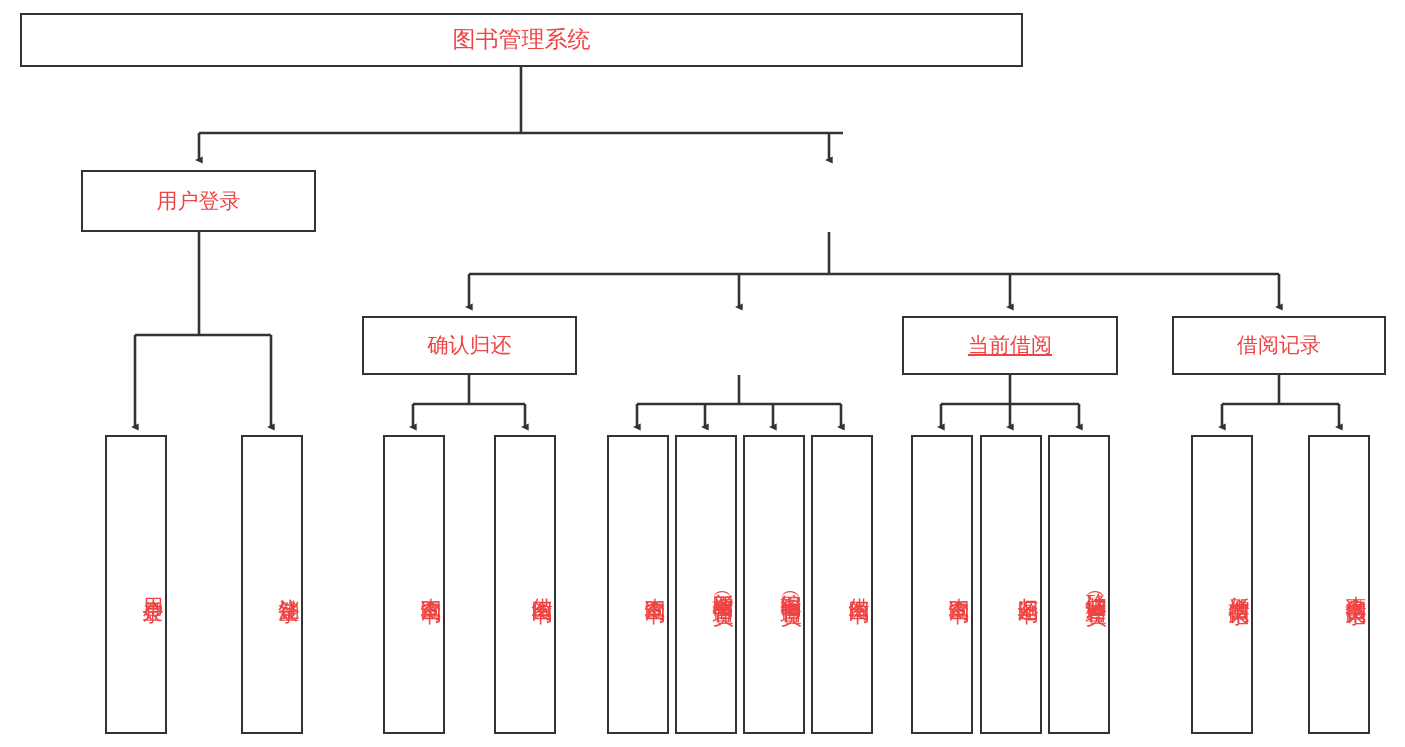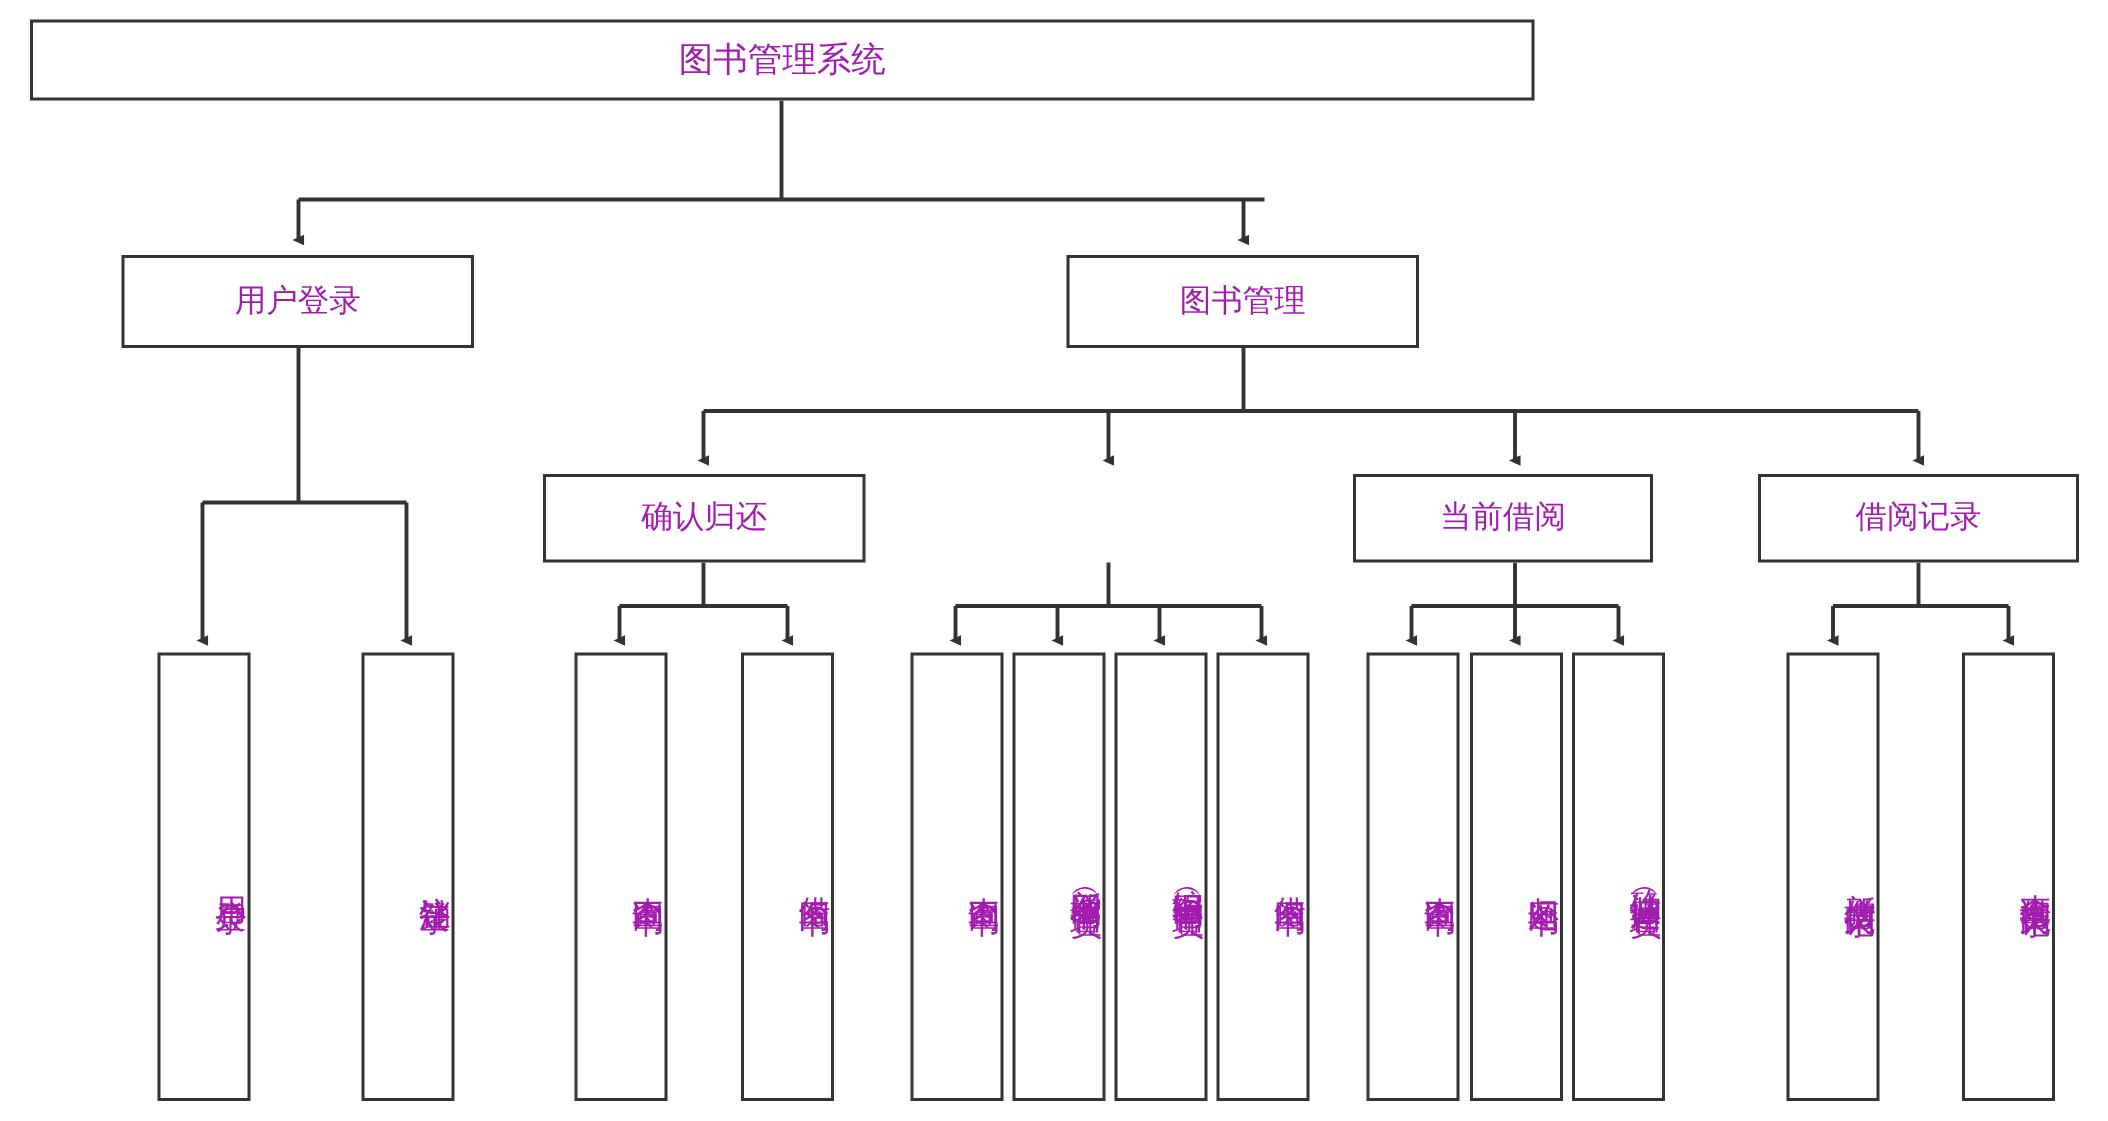--- a/index.html
+++ b/index.html
@@ -29,21 +29,21 @@
   }
   .node {
     position: absolute;
     box-sizing: border-box;
     background: #ffffff;
     border: 2.5px solid #333333;
     display: flex;
     align-items: center;
     justify-content: center;
     text-align: left;
-    color: #a21caf;
+    color: #ef4444;
     line-height: 1.18;
   }
   .node.level0 {
     font-size: 23px;
   }
   .node.level1 {
     font-size: 21px;
   }
   .node.level2 {
     font-size: 21px;
@@ -130,28 +130,25 @@
     </g>
   </svg>
 
   <div class="node level0" style="left:20px; top:13px; width:1003px; height:54px;">
     <span class="label">图书管理系统</span>
   </div>
 
   <div class="node level1" style="left:81px; top:170px; width:235px; height:62px;">
     <span class="label">用户登录</span>
   </div>
-  <div class="node level1" style="left:711px; top:170px; width:235px; height:62px;">
-    <span class="label">图书管理</span>
-  </div>
 
   <div class="node level2" style="left:362px; top:316px; width:215px; height:59px;">
     <span class="label">确认归还</span>
   </div>
-  <div class="node level2" style="left:902px; top:316px; width:200px; height:59px;">
+  <div class="node level2" style="left:902px; top:316px; width:216px; height:59px;text-decoration:underline;">
     <span class="label">当前借阅</span>
   </div>
   <div class="node level2" style="left:1172px; top:316px; width:214px; height:59px;">
     <span class="label">借阅记录</span>
   </div>
 
   <div class="node leaf" style="left:105px; top:435px; width:62px; height:299px;">
     <span class="label">用户登录</span>
   </div>
   <div class="node leaf" style="left:241px; top:435px; width:62px; height:299px;">

